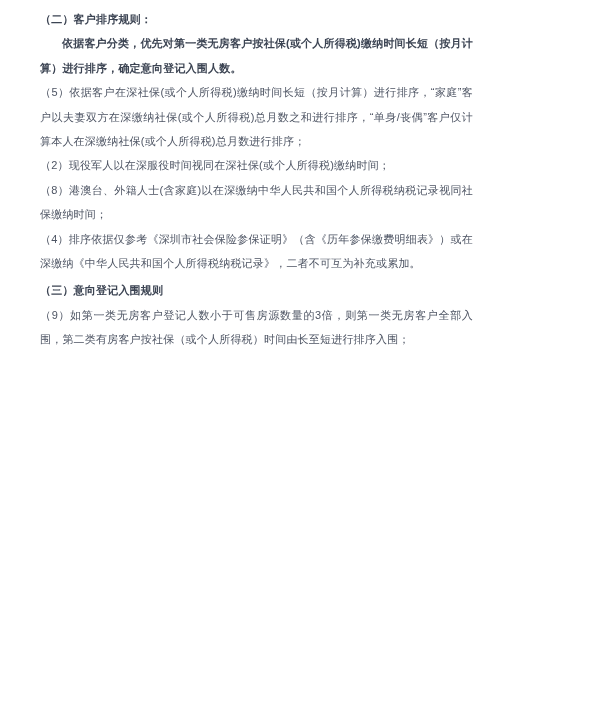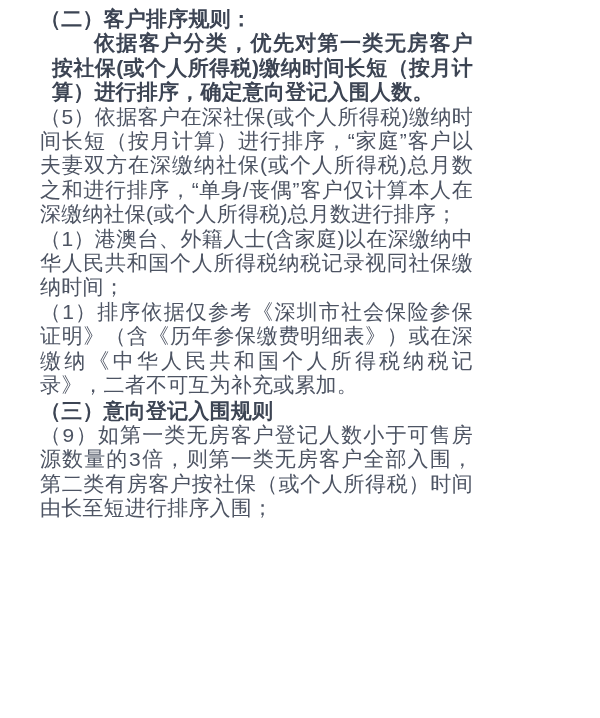--- a/index.html
+++ b/index.html
@@ -11,50 +11,50 @@
     width: 600px;
     height: 718px;
     overflow: hidden;
     font-family: "Liberation Sans", sans-serif;
   }
   .doc {
     box-sizing: border-box;
     width: 512px;
     padding: 7px 39px 11px 40px;
     color: #4d5463;
-    font-size: 21px;
+    font-size: 11px;
     line-height: 24.4px;
     text-align: justify;
     text-justify: inter-ideograph;
     letter-spacing: 0.2px;
   }
   .doc p { margin: 0; }
-  .section + .section { margin-top: 3px; font-family: Liberation Mono, monospace; }
+  .section + .section { margin-top: 3px; }
   .heading {
     font-weight: bold;
     color: #3c4453;
   }
   .intro { text-indent: 2em; }
   .intro.bold {
     font-weight: bold;
     color: #3c4453;
-    margin-left: 12px;
   }
 </style>
 </head>
 <body>
 
 <div class="doc">
 
   <div class="section">
     <p class="heading">（二）客户排序规则：</p>
     <p class="intro bold">依据客户分类，优先对第一类无房客户按社保(或个人所得税)缴纳时间长短（按月计算）进行排序，确定意向登记入围人数。</p>
     <p>（5）依据客户在深社保(或个人所得税)缴纳时间长短（按月计算）进行排序，“家庭”客户以夫妻双方在深缴纳社保(或个人所得税)总月数之和进行排序，“单身/丧偶”客户仅计算本人在深缴纳社保(或个人所得税)总月数进行排序；</p>
-    <p>（1）港澳台、外籍人士(含家庭)以在深缴纳中华人民共和国个人所得税纳税记录视同社保缴纳时间；</p>
-    <p>（1）排序依据仅参考《深圳市社会保险参保证明》（含《历年参保缴费明细表》）或在深缴纳《中华人民共和国个人所得税纳税记录》，二者不可互为补充或累加。</p>
+    <p>（2）现役军人以在深服役时间视同在深社保(或个人所得税)缴纳时间；</p>
+    <p>（8）港澳台、外籍人士(含家庭)以在深缴纳中华人民共和国个人所得税纳税记录视同社保缴纳时间；</p>
+    <p>（4）排序依据仅参考《深圳市社会保险参保证明》（含《历年参保缴费明细表》）或在深缴纳《中华人民共和国个人所得税纳税记录》，二者不可互为补充或累加。</p>
   </div>
 
   <div class="section">
     <p class="heading">（三）意向登记入围规则</p>
     <p>（9）如第一类无房客户登记人数小于可售房源数量的3倍，则第一类无房客户全部入围，第二类有房客户按社保（或个人所得税）时间由长至短进行排序入围；</p>
   </div>
 
 </div>
 
 </body></html>

